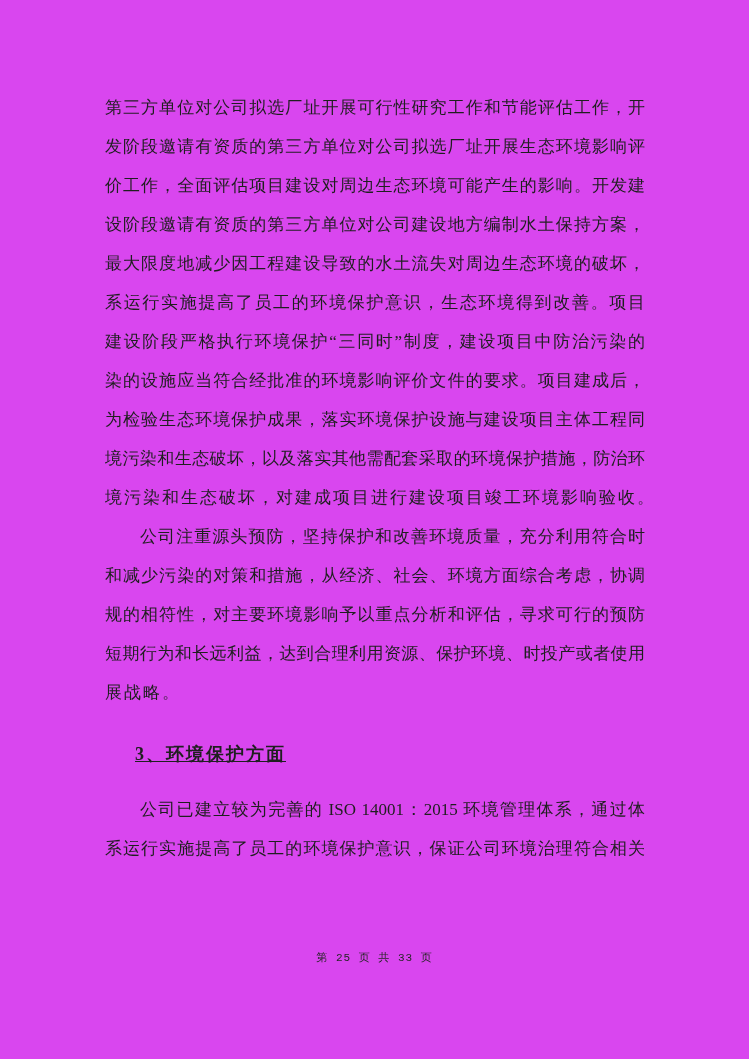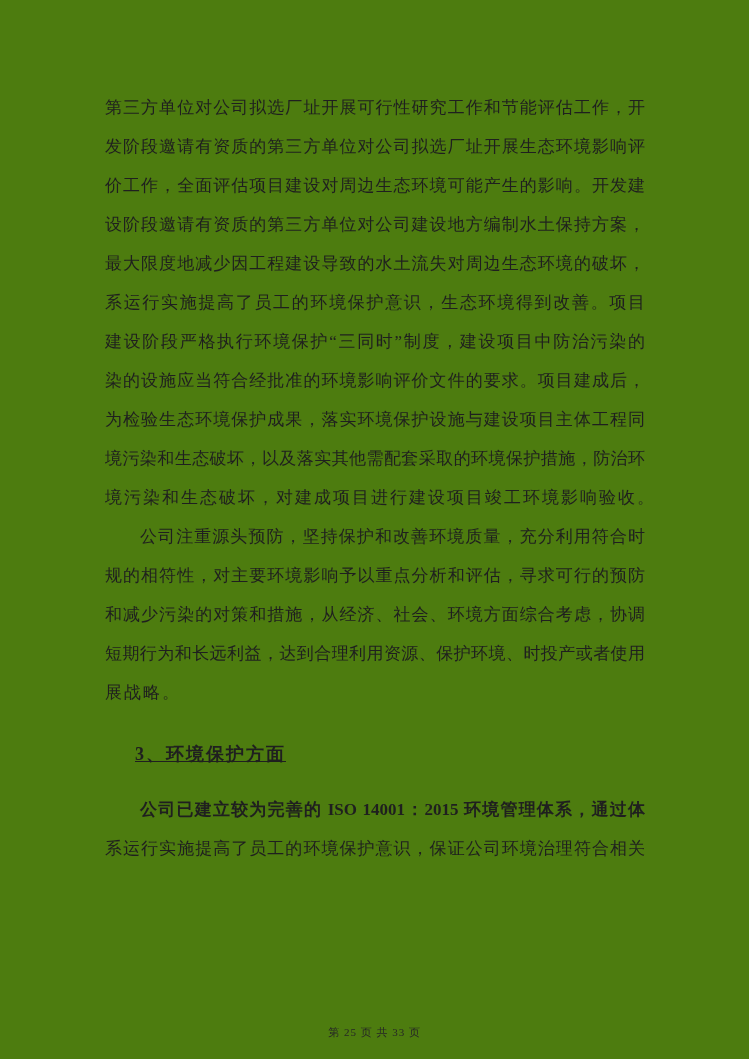--- a/index.html
+++ b/index.html
@@ -11,21 +11,21 @@
     width: 749px;
     height: 1059px;
     position: relative;
     overflow: hidden;
     font-family: "Liberation Serif", "DejaVu Serif", serif;
     color: #1f1f1f;
   }
   .page {
     position: absolute;
     inset: 0;
-    background: #4d7c0f;
+    background: #d946ef;
   }
   .textcol {
     position: absolute;
     left: 105px;
     top: 88px;
     width: 540px;
   }
   .line {
     height: 39px;
     line-height: 39px;
@@ -52,33 +52,32 @@
     line-height: 39px;
     padding-left: 30px;
     font-size: 18px;
     font-weight: bold;
     letter-spacing: 2px;
     white-space: nowrap;
     text-decoration: underline;
   }
   .para3-first {
     margin-top: 16px;
-    font-weight: bold;
   }
   .footer {
     position: absolute;
-    top: 1024px;
+    top: 950px;
     left: 0;
     width: 749px;
     text-align: center;
     font-size: 11px;
     line-height: 16px;
     letter-spacing: 1px;
     color: #262626;
-    font-family: Liberation Serif, serif;
+    font-family: Liberation Mono, monospace;
   }
 </style>
 </head>
 <body>
 
 <div class="page">
   <div class="textcol">
 
     <div class="line">第三方单位对公司拟选厂址开展可行性研究工作和节能评估工作，开</div>
     <div class="line">发阶段邀请有资质的第三方单位对公司拟选厂址开展生态环境影响评</div>
@@ -86,22 +85,22 @@
     <div class="line">设阶段邀请有资质的第三方单位对公司建设地方编制水土保持方案，</div>
     <div class="line">最大限度地减少因工程建设导致的水土流失对周边生态环境的破坏，</div>
     <div class="line">系运行实施提高了员工的环境保护意识，生态环境得到改善。项目</div>
     <div class="line">建设阶段严格执行环境保护“三同时”制度，建设项目中防治污染的</div>
     <div class="line">染的设施应当符合经批准的环境影响评价文件的要求。项目建成后，</div>
     <div class="line">为检验生态环境保护成果，落实环境保护设施与建设项目主体工程同</div>
     <div class="line">境污染和生态破坏，以及落实其他需配套采取的环境保护措施，防治环</div>
     <div class="line end">境污染和生态破坏，对建成项目进行建设项目竣工环境影响验收。</div>
 
     <div class="line indent">公司注重源头预防，坚持保护和改善环境质量，充分利用符合时</div>
+    <div class="line">和减少污染的对策和措施，从经济、社会、环境方面综合考虑，协调</div>
     <div class="line">规的相符性，对主要环境影响予以重点分析和评估，寻求可行的预防</div>
-    <div class="line">和减少污染的对策和措施，从经济、社会、环境方面综合考虑，协调</div>
     <div class="line">短期行为和长远利益，达到合理利用资源、保护环境、时投产或者使用</div>
     <div class="line end">展战略。</div>
 
     <div class="heading">3、环境保护方面</div>
 
     <div class="line indent para3-first">公司已建立较为完善的 ISO 14001：2015 环境管理体系，通过体</div>
     <div class="line">系运行实施提高了员工的环境保护意识，保证公司环境治理符合相关</div>
 
   </div>
 

